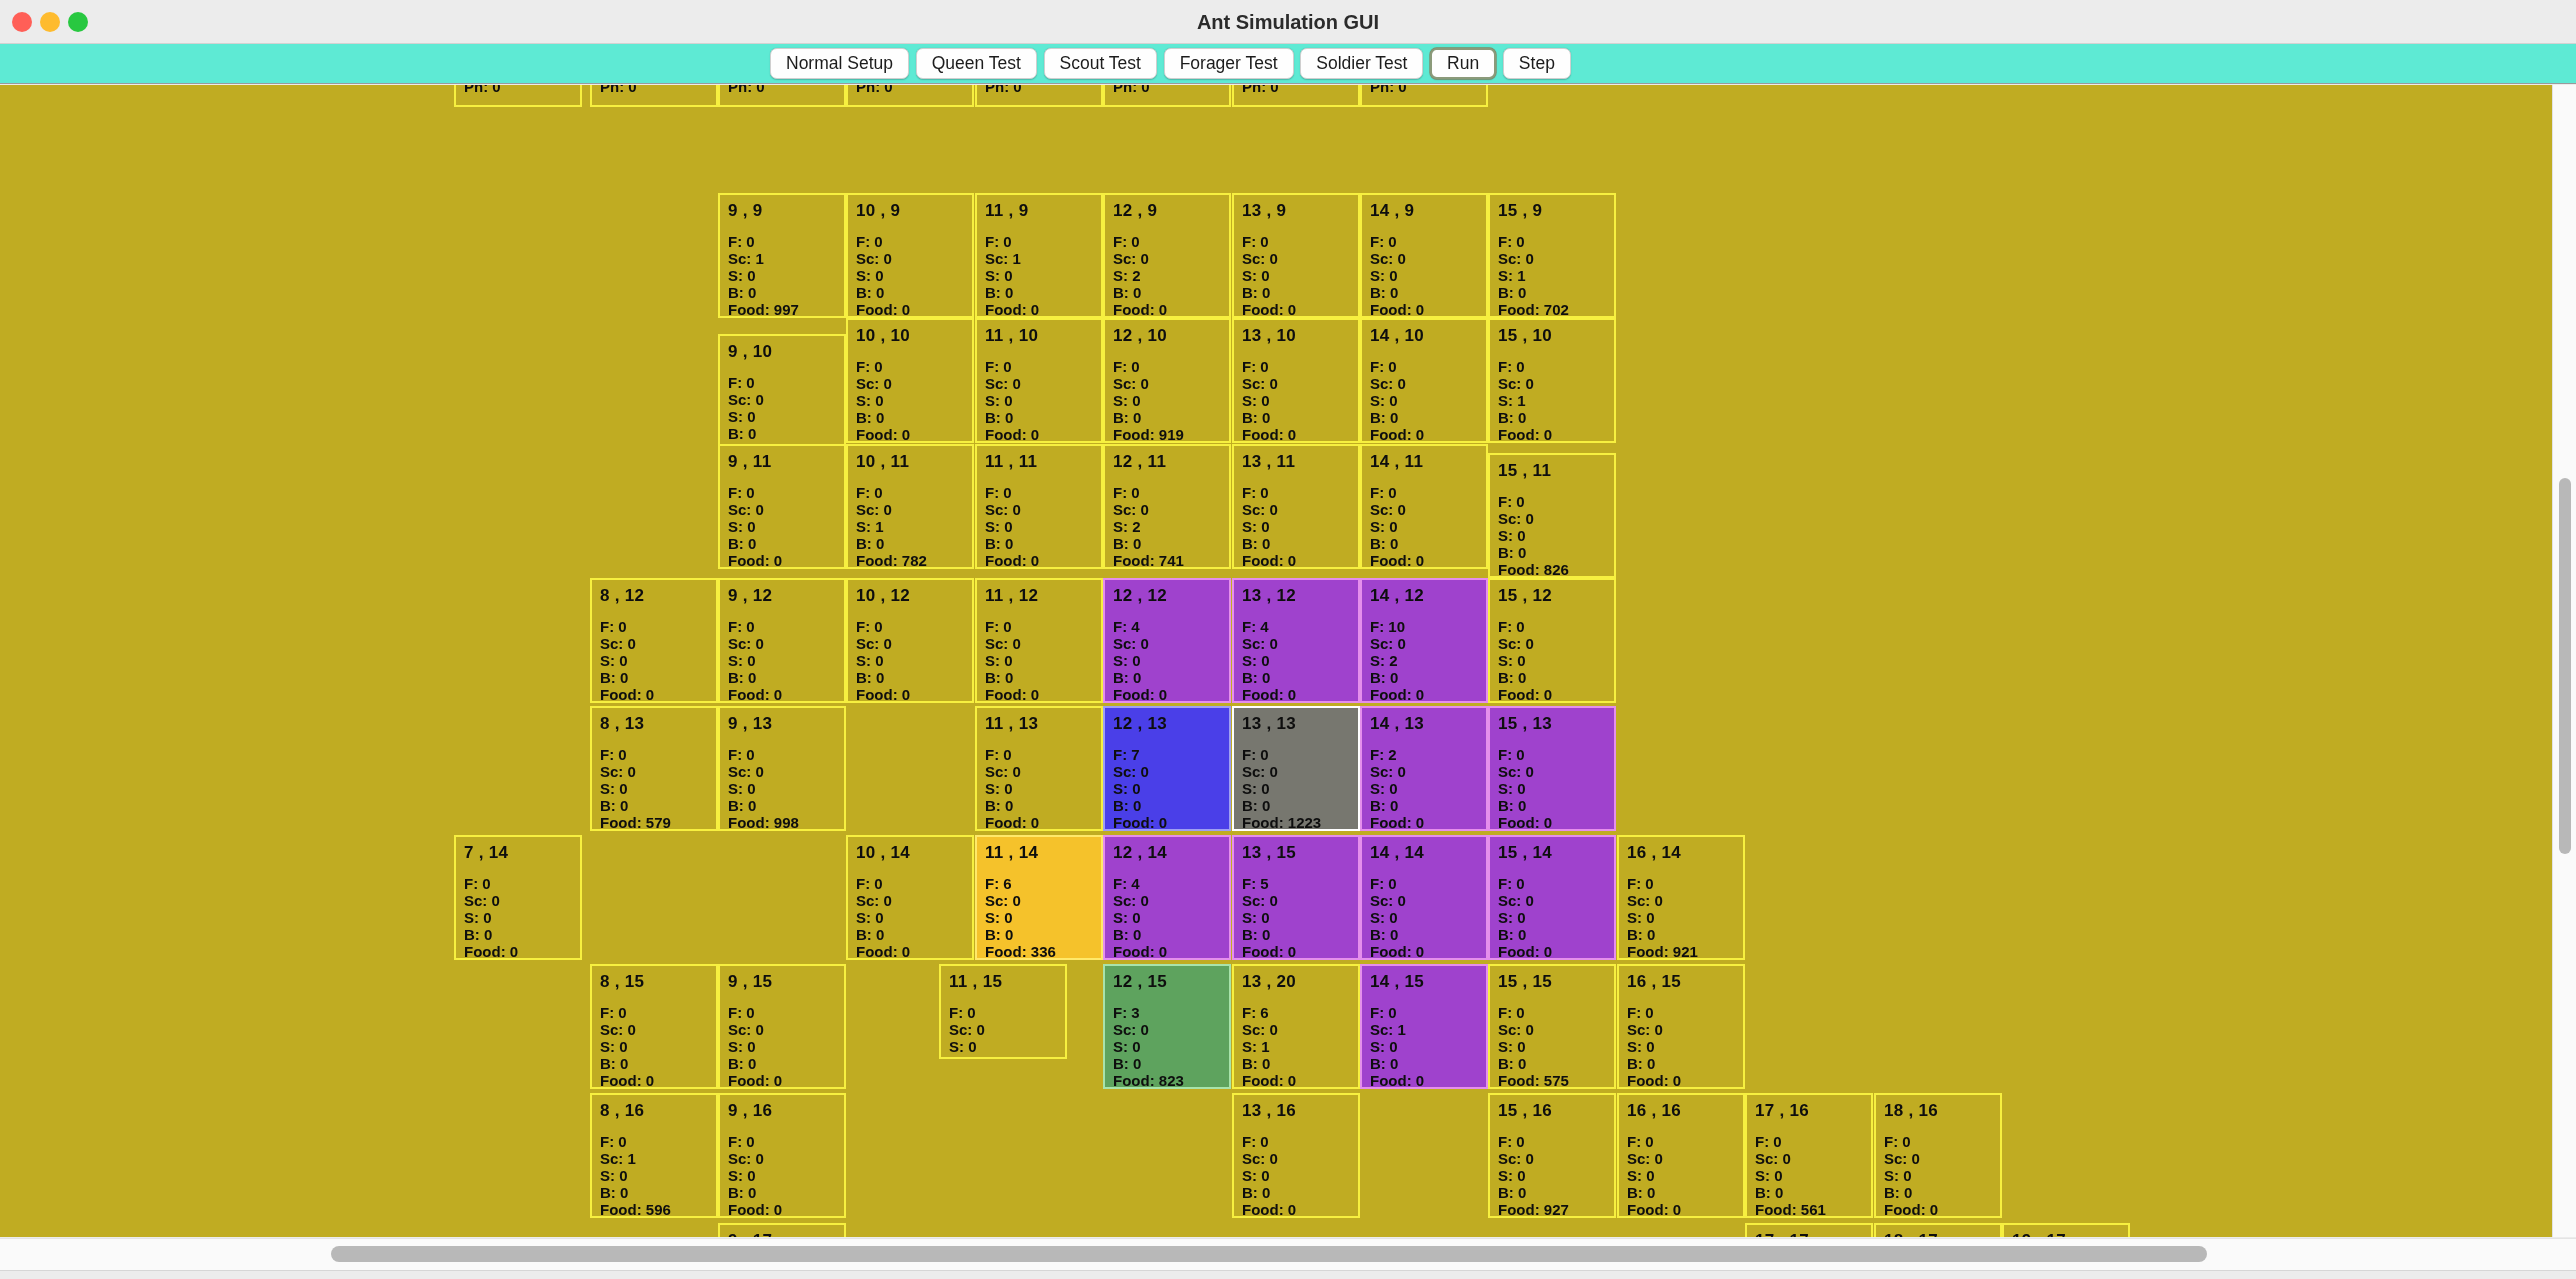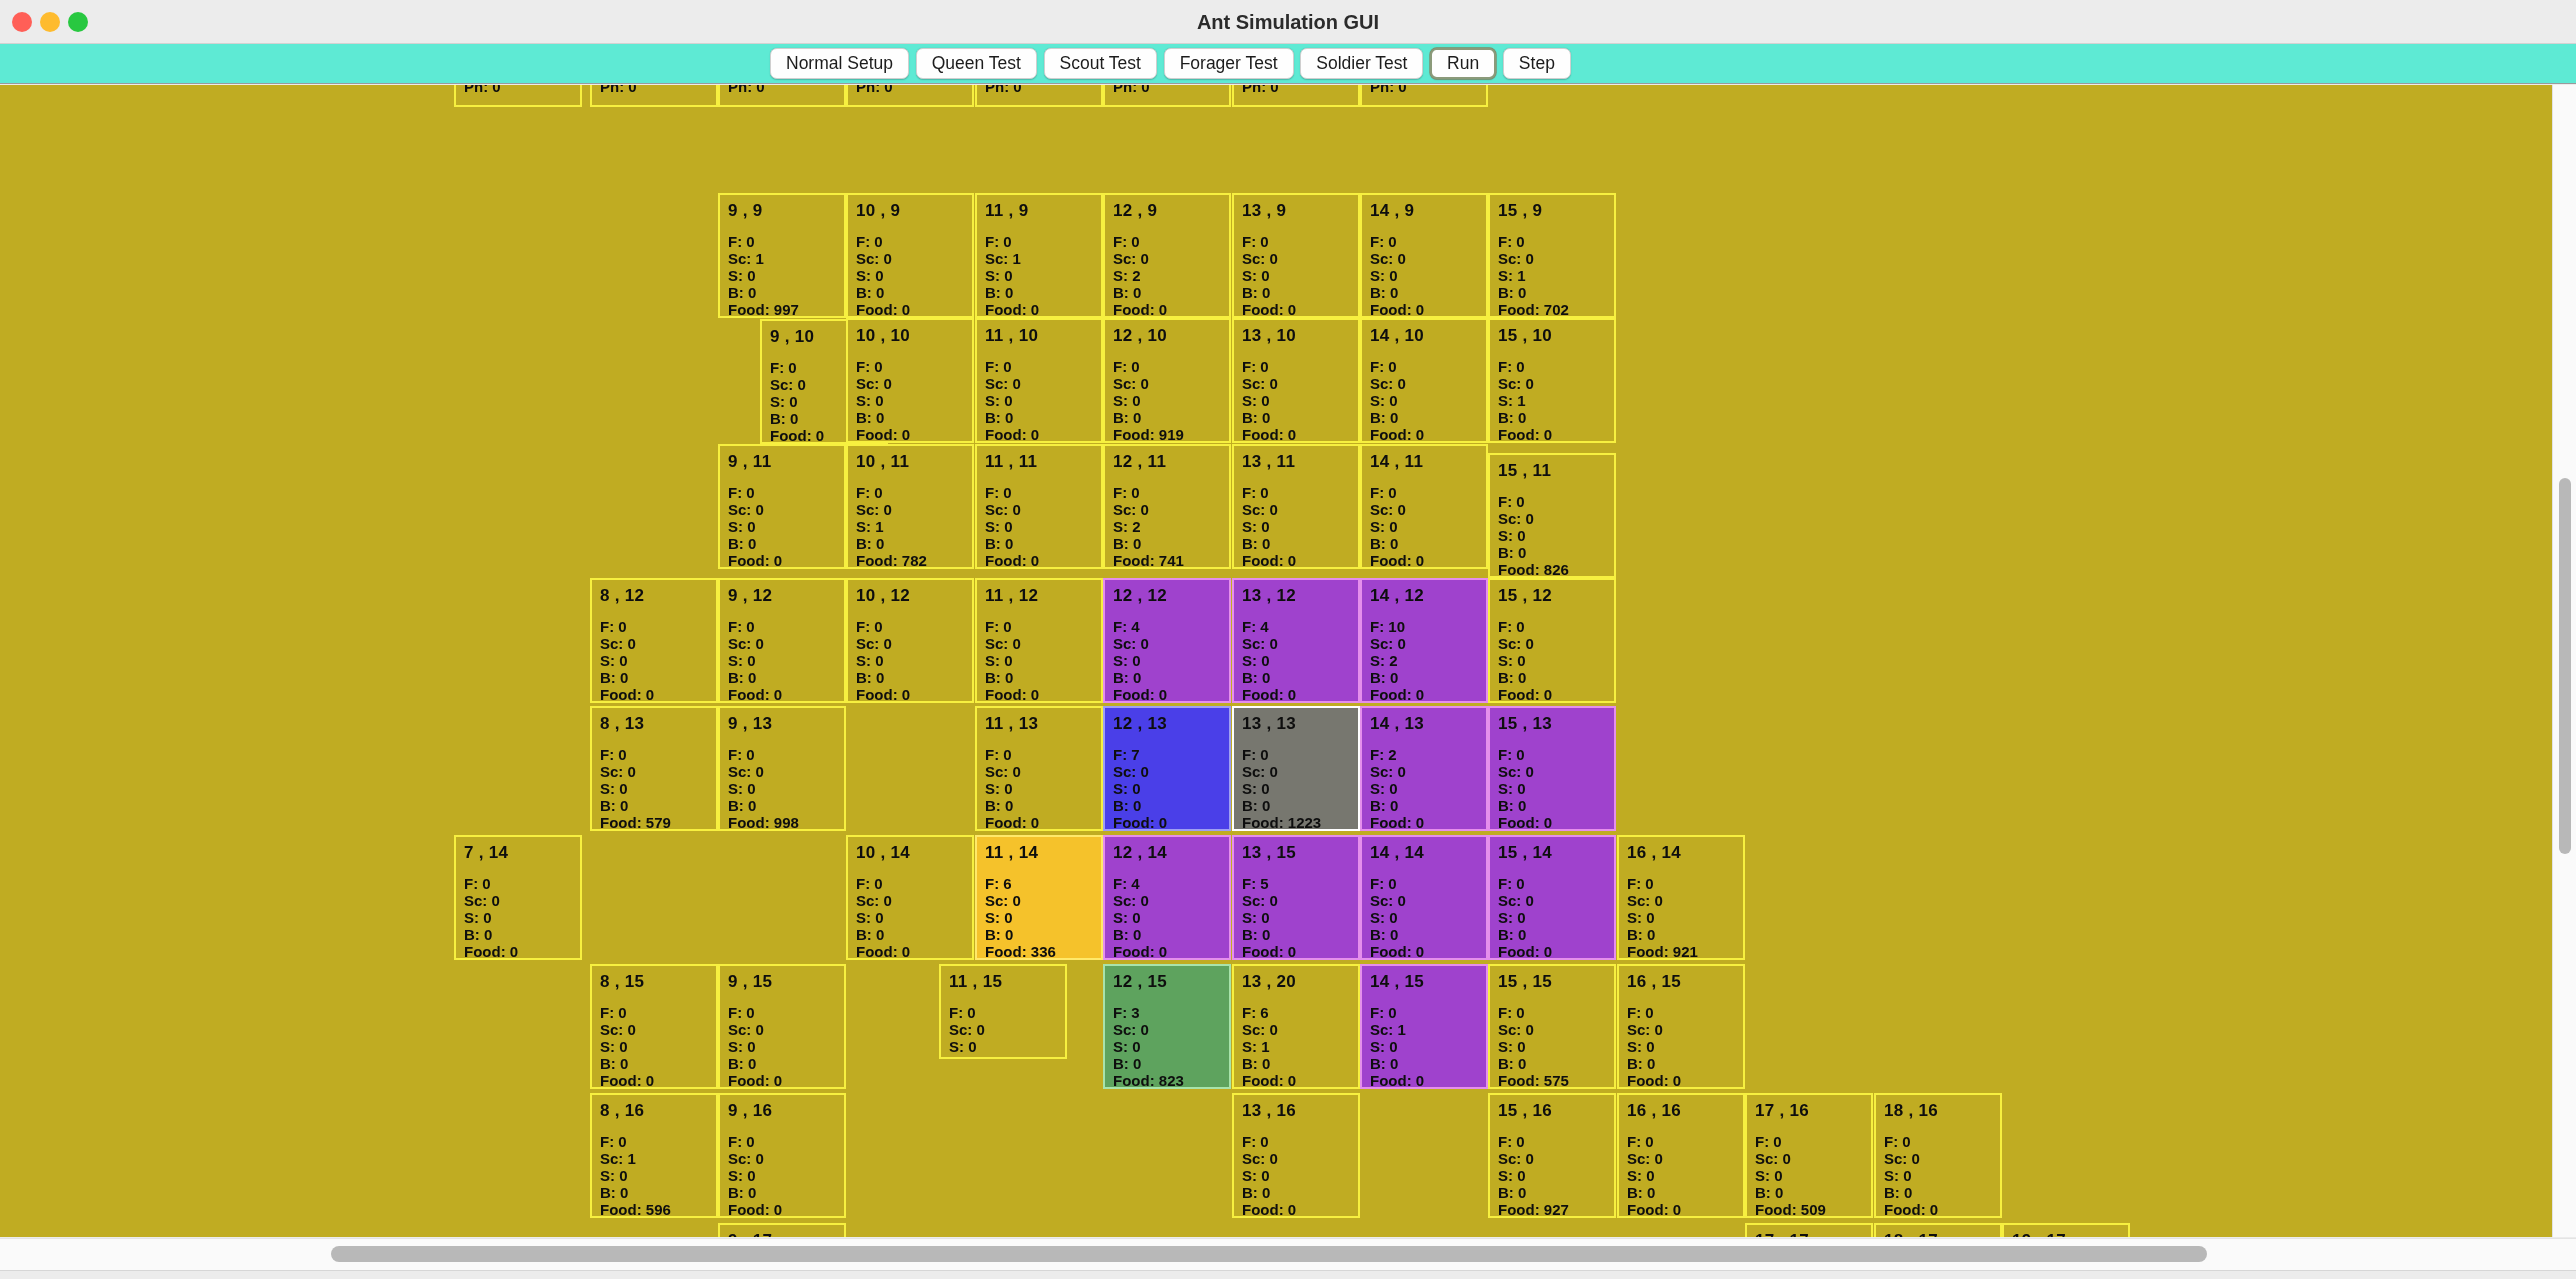--- a/index.html
+++ b/index.html
@@ -253,21 +253,21 @@
       </div>
       <div class="cell" style="left: 1488px; top: 108px; width: 128px; height: 125px;">
         <div class="coord">15 , 9</div>
         <div class="stat">F: 0</div>
         <div class="stat">Sc: 0</div>
         <div class="stat">S: 1</div>
         <div class="stat">B: 0</div>
         <div class="stat">Food: 702</div>
         <div class="stat">Ph: 0</div>
       </div>
-      <div class="cell" style="left: 718px; top: 234px; width: 128px; height: 125px; margin-left: 42px;">
+      <div class="cell" style="left: 718px; top: 249px; width: 128px; height: 125px;">
         <div class="coord">9 , 10</div>
         <div class="stat">F: 0</div>
         <div class="stat">Sc: 0</div>
         <div class="stat">S: 0</div>
         <div class="stat">B: 0</div>
         <div class="stat">Food: 0</div>
         <div class="stat">Ph: 0</div>
       </div>
       <div class="cell" style="left: 846px; top: 233px; width: 128px; height: 125px;">
         <div class="coord">10 , 10</div>
@@ -709,21 +709,21 @@
         <div class="stat">B: 0</div>
         <div class="stat">Food: 0</div>
         <div class="stat">Ph: 0</div>
       </div>
       <div class="cell" style="left: 1745px; top: 1008px; width: 128px; height: 125px;">
         <div class="coord">17 , 16</div>
         <div class="stat">F: 0</div>
         <div class="stat">Sc: 0</div>
         <div class="stat">S: 0</div>
         <div class="stat">B: 0</div>
-        <div class="stat">Food: 509</div>
+        <div class="stat">Food: 561</div>
         <div class="stat">Ph: 0</div>
       </div>
       <div class="cell" style="left: 1874px; top: 1008px; width: 128px; height: 125px;">
         <div class="coord">18 , 16</div>
         <div class="stat">F: 0</div>
         <div class="stat">Sc: 0</div>
         <div class="stat">S: 0</div>
         <div class="stat">B: 0</div>
         <div class="stat">Food: 0</div>
         <div class="stat">Ph: 0</div>

